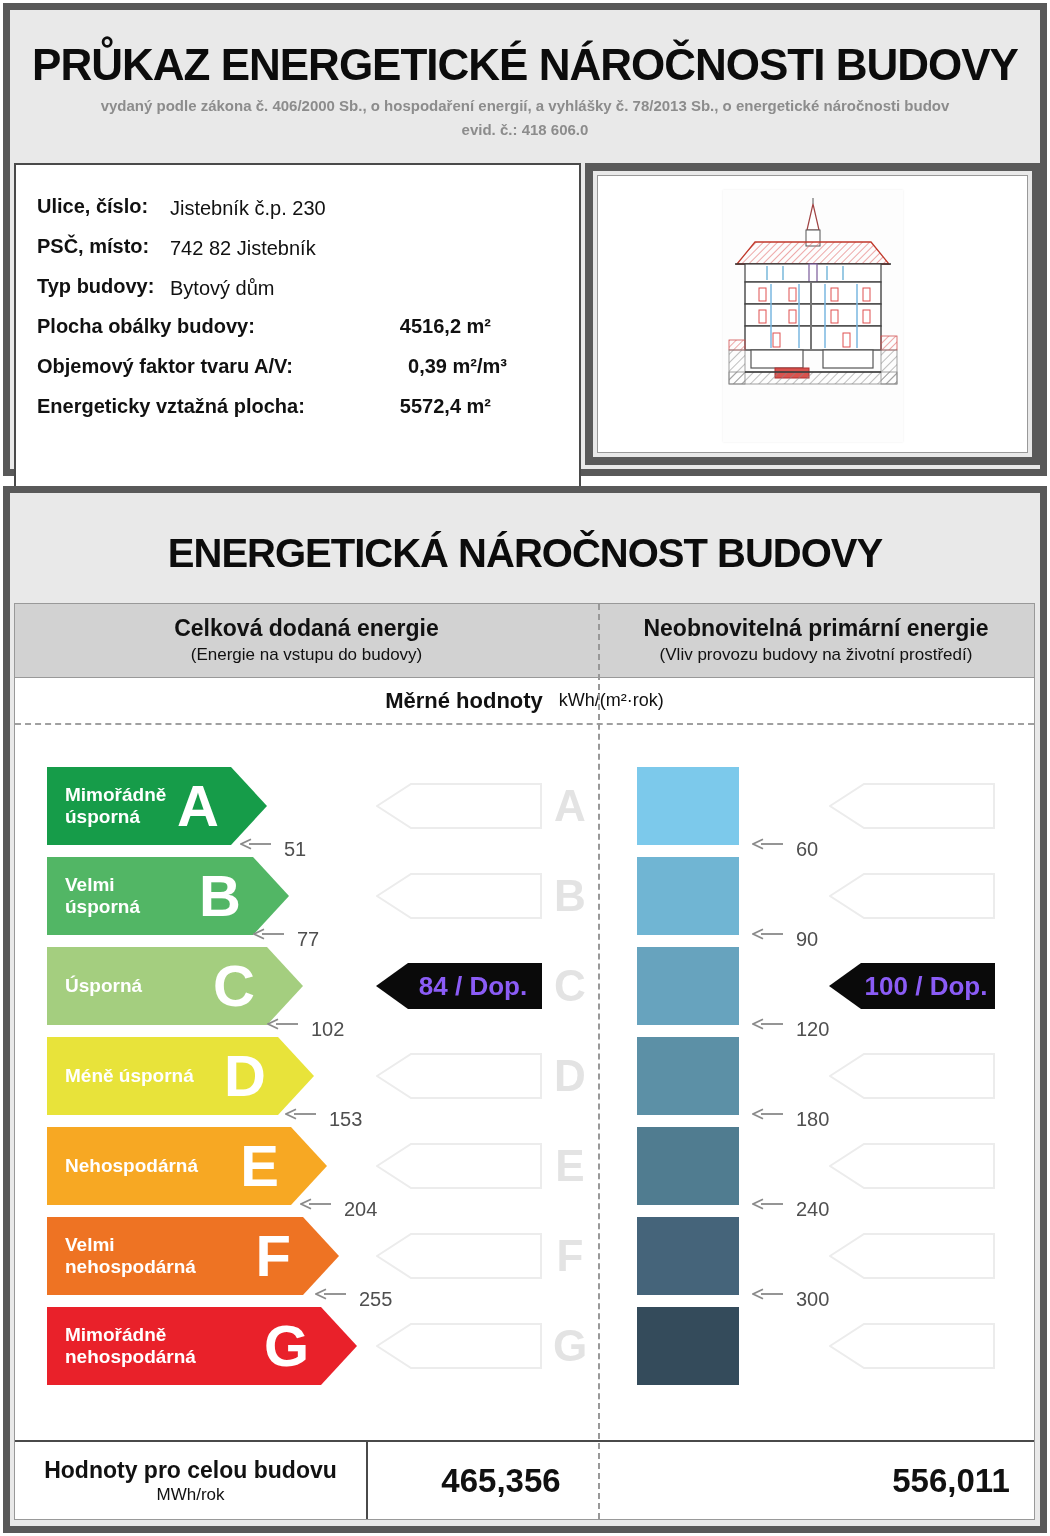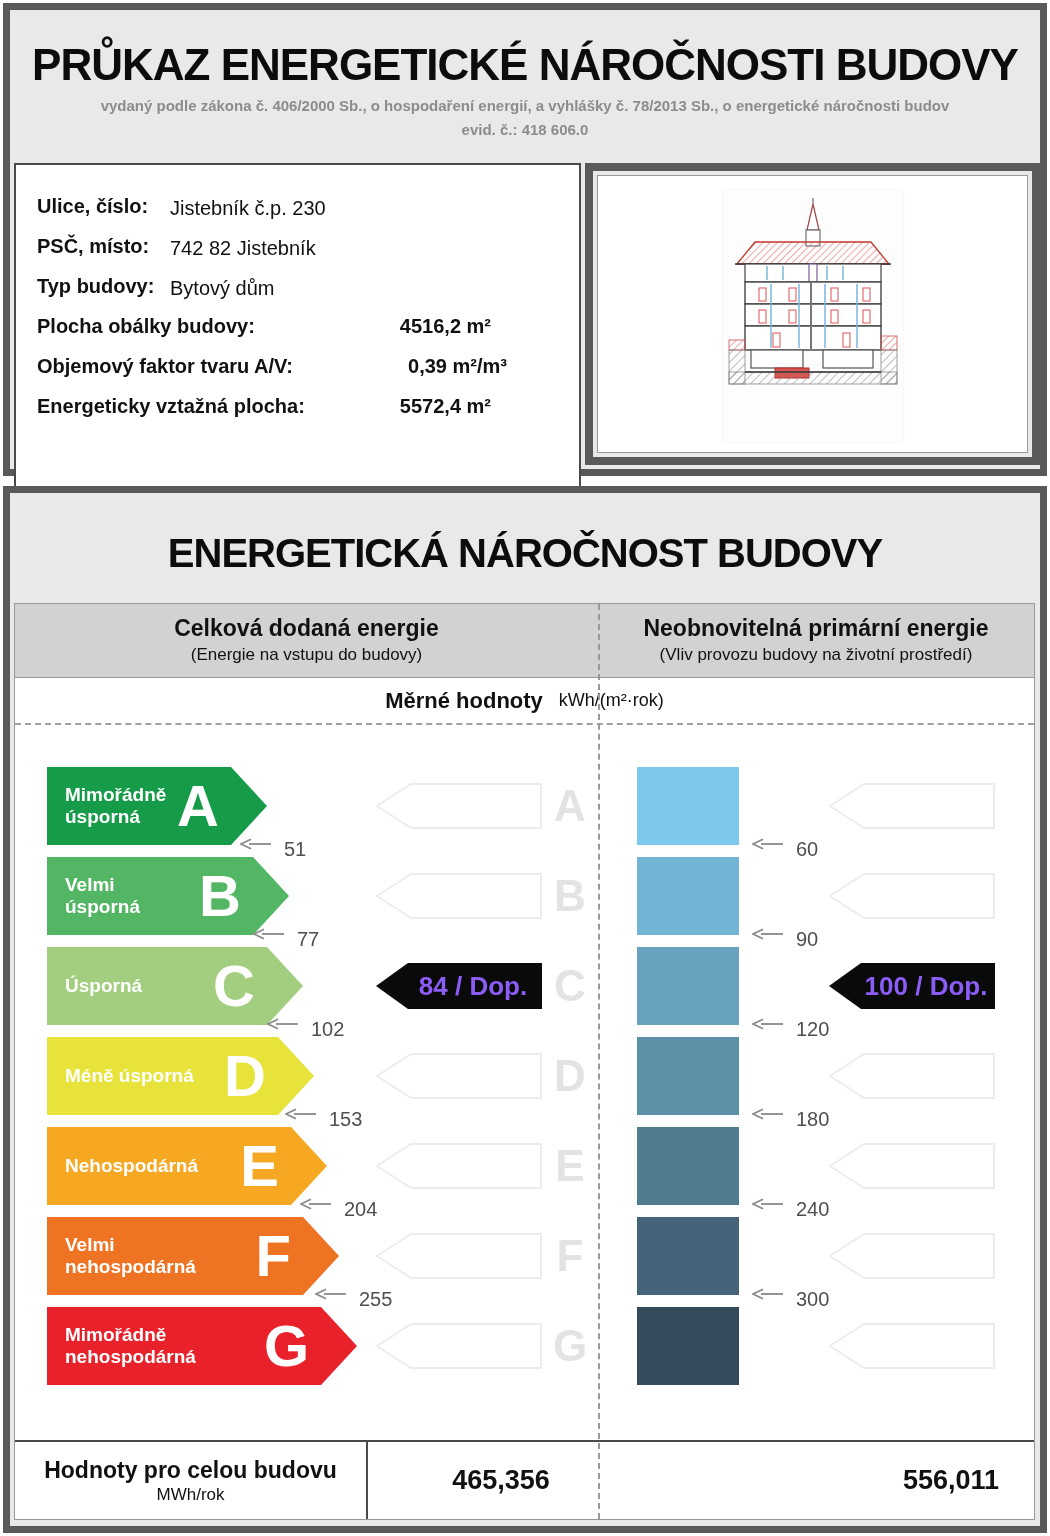--- a/index.html
+++ b/index.html
@@ -98,21 +98,21 @@
 
   .totals-row { position:absolute; left:0; right:0; top:836px; bottom:0; border-top:2px solid #4a4a4a; }
   .totals-label-cell {
     position:absolute; left:0; top:0; bottom:0; width:353px; border-right:2px solid #4a4a4a;
     display:flex; flex-direction:column; align-items:center; justify-content:center;
   }
   .totals-label { font-size:23px; font-weight:bold; }
   .totals-unit  { font-size:17px; margin-top:1px; }
   .totals-value {
     position:absolute; top:0; bottom:0; display:flex; align-items:center; justify-content:center;
-    font-size:27px; font-weight:bold;padding-left:36px;
+    font-size:33px; font-weight:bold;padding-left:36px;
   }
   #totals-left-value  { left:353px; width:230px; }
   #totals-right-value { left:818px; width:200px; }
 </style>
 </head>
 <body>
 
 <div id="panel-top" class="panel">
   <div class="cert-title">PRŮKAZ ENERGETICKÉ NÁROČNOSTI BUDOVY</div>
   <div class="cert-sub l1">vydaný podle zákona č. 406/2000 Sb., o hospodaření energií, a vyhlášky č. 78/2013 Sb., o energetické náročnosti budov</div>

